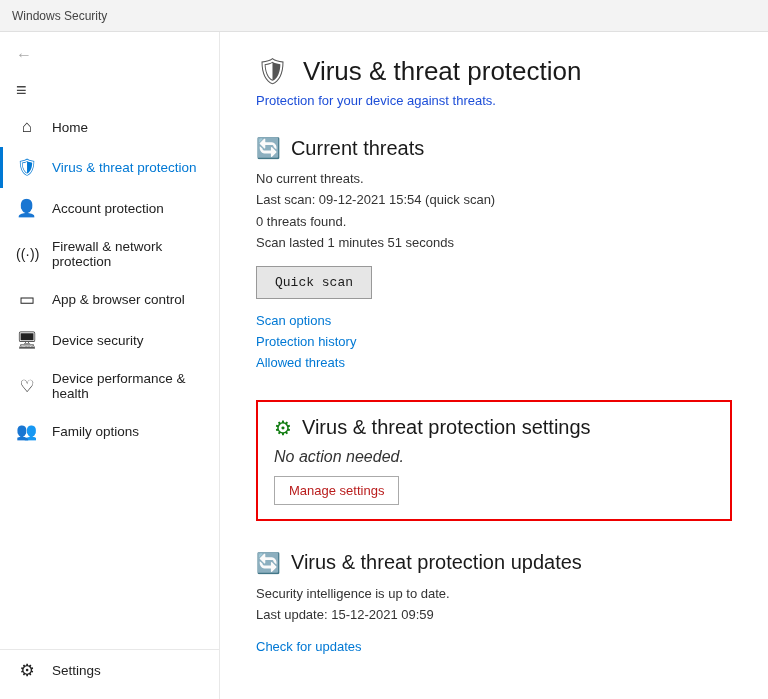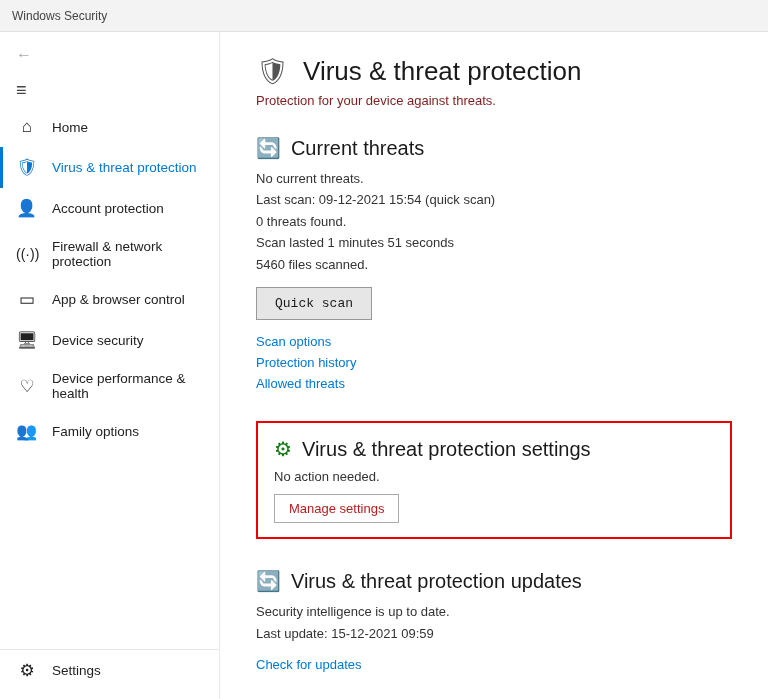--- a/index.html
+++ b/index.html
@@ -113,21 +113,21 @@
     .page-header-icon {
       font-size: 26px;
     }
     .page-title {
       font-size: 26px;
       font-weight: 300;
       color: #1a1a1a;
     }
     .page-subtitle {
       font-size: 13px;
-      color: #7f1d1d;
+      color: #1d4ed8;
       margin-bottom: 28px;
       margin-top: 4px;
     }
     
     .section {
       margin-bottom: 30px;
     }
     .section-header {
       display: flex;
       align-items: center;
@@ -181,23 +181,24 @@
       padding: 6px 14px;
       background: #fff;
       border: 1px solid #aaa;
       font-size: 13px;
       cursor: pointer;
       color: #b91c1c;
       margin-top: 10px;
       font-family: inherit;
     }
     .no-action {
-      font-size: 13px;
+      font-size: 16px;
       color: #333;
       margin-top: 6px;
+      font-style: italic;
     }
     
     .green-icon {
       color: #107c10;
     }
   </style>
 </head>
 <body>
 
 <div class="title-bar">
@@ -276,21 +277,20 @@
       <div class="section-header">
         <span class="section-header-icon green-icon">🔄</span>
         <h2 class="section-title">Current threats</h2>
       </div>
 
       <div class="section-info">
         <div>No current threats.</div>
         <div>Last scan: 09-12-2021 15:54 (quick scan)</div>
         <div>0 threats found.</div>
         <div>Scan lasted 1 minutes 51 seconds</div>
-        <div>5460 files scanned.</div>
       </div>
 
       <button class="quick-scan-btn">Quick scan</button>
 
       <div class="link-list">
         <a class="link-item">Scan options</a>
         <a class="link-item">Protection history</a>
         <a class="link-item">Allowed threats</a>
       </div>
     </div>

